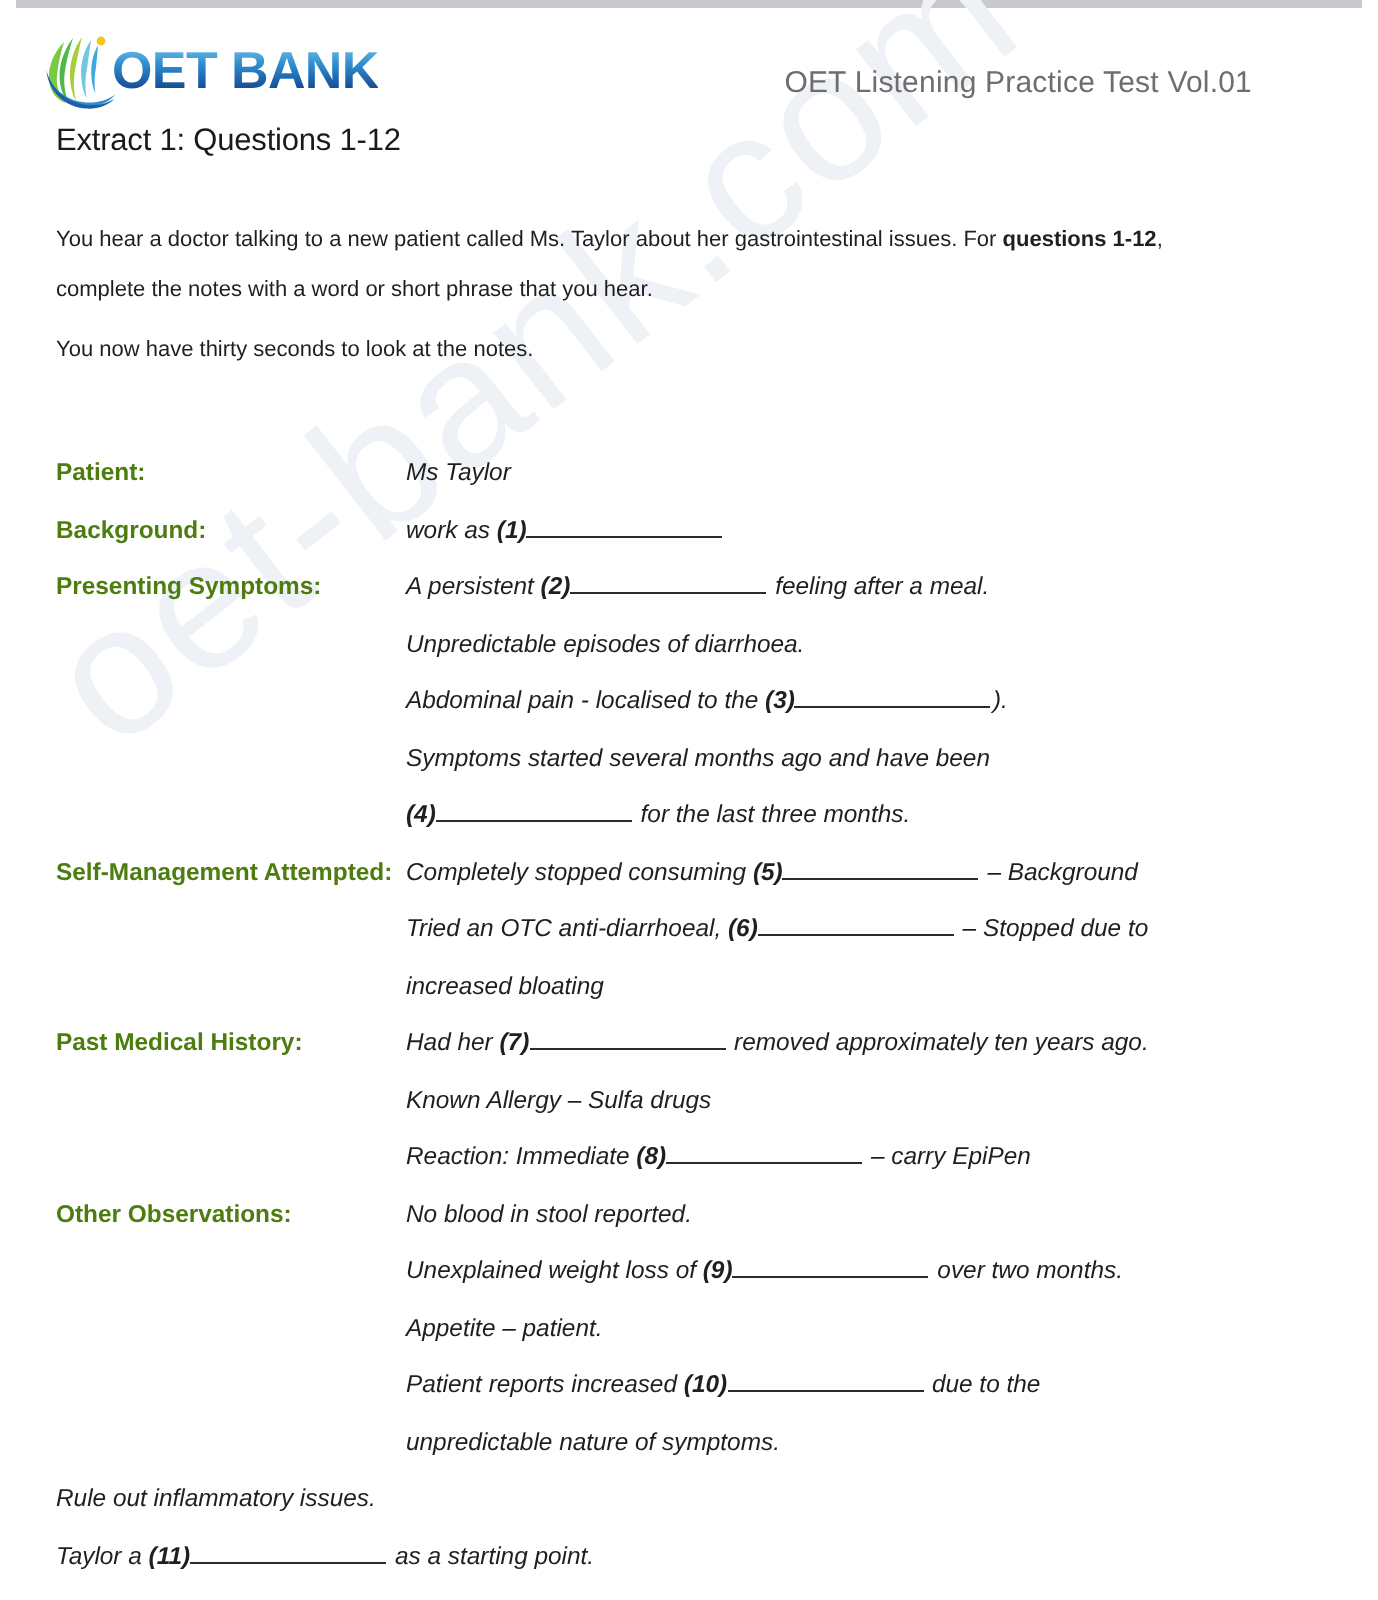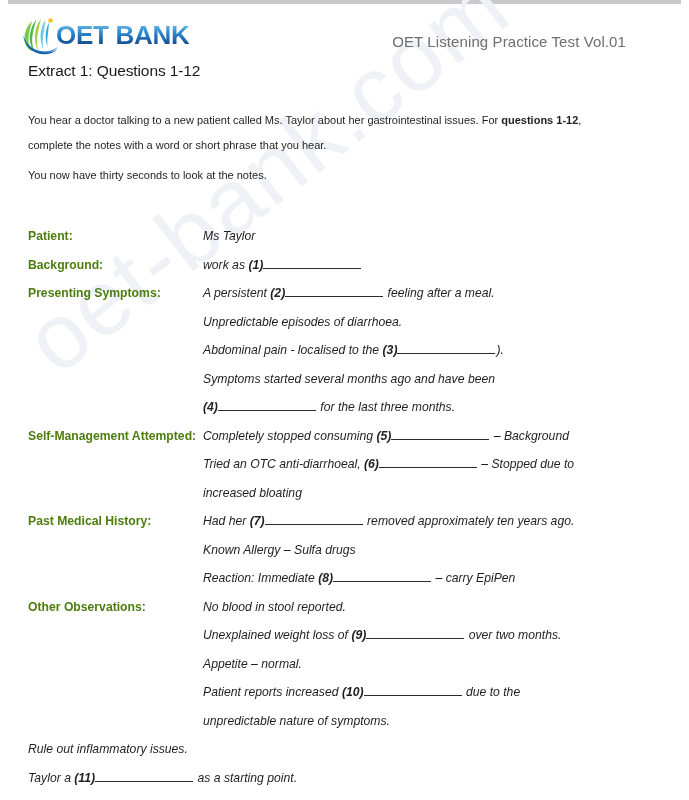--- a/index.html
+++ b/index.html
@@ -249,21 +249,21 @@
             <div class="note-line"><span>Had her </span><span class="qnum">(7)</span><span class="blank"></span><span> removed approximately ten years ago.</span></div>
             <div class="note-line"><span>Known Allergy – Sulfa drugs</span></div>
             <div class="note-line"><span>Reaction: Immediate </span><span class="qnum">(8)</span><span class="blank"></span><span> – carry EpiPen</span></div>
           </div>
         </div>
         <div class="note-row">
           <div class="note-label">Other Observations:</div>
           <div class="note-body">
             <div class="note-line"><span>No blood in stool reported.</span></div>
             <div class="note-line"><span>Unexplained weight loss of </span><span class="qnum">(9)</span><span class="blank"></span><span> over two months.</span></div>
-            <div class="note-line"><span>Appetite – normal.</span></div>
+            <div class="note-line"><span>Appetite – patient.</span></div>
             <div class="note-line"><span>Patient reports increased </span><span class="qnum">(10)</span><span class="blank"></span><span> due to the</span></div>
             <div class="note-line"><span>unpredictable nature of symptoms.</span></div>
           </div>
         </div>
         <div class="note-row">
           <div class="note-body">
             <div class="note-line"><span>Rule out inflammatory issues.</span></div>
             <div class="note-line"><span>Taylor a </span><span class="qnum">(11)</span><span class="blank"></span><span> as a starting point.</span></div>
             <div class="note-line"><span>Potential referral to a </span><span class="qnum">(12)</span><span class="blank"></span><span>.</span></div>
           </div>

